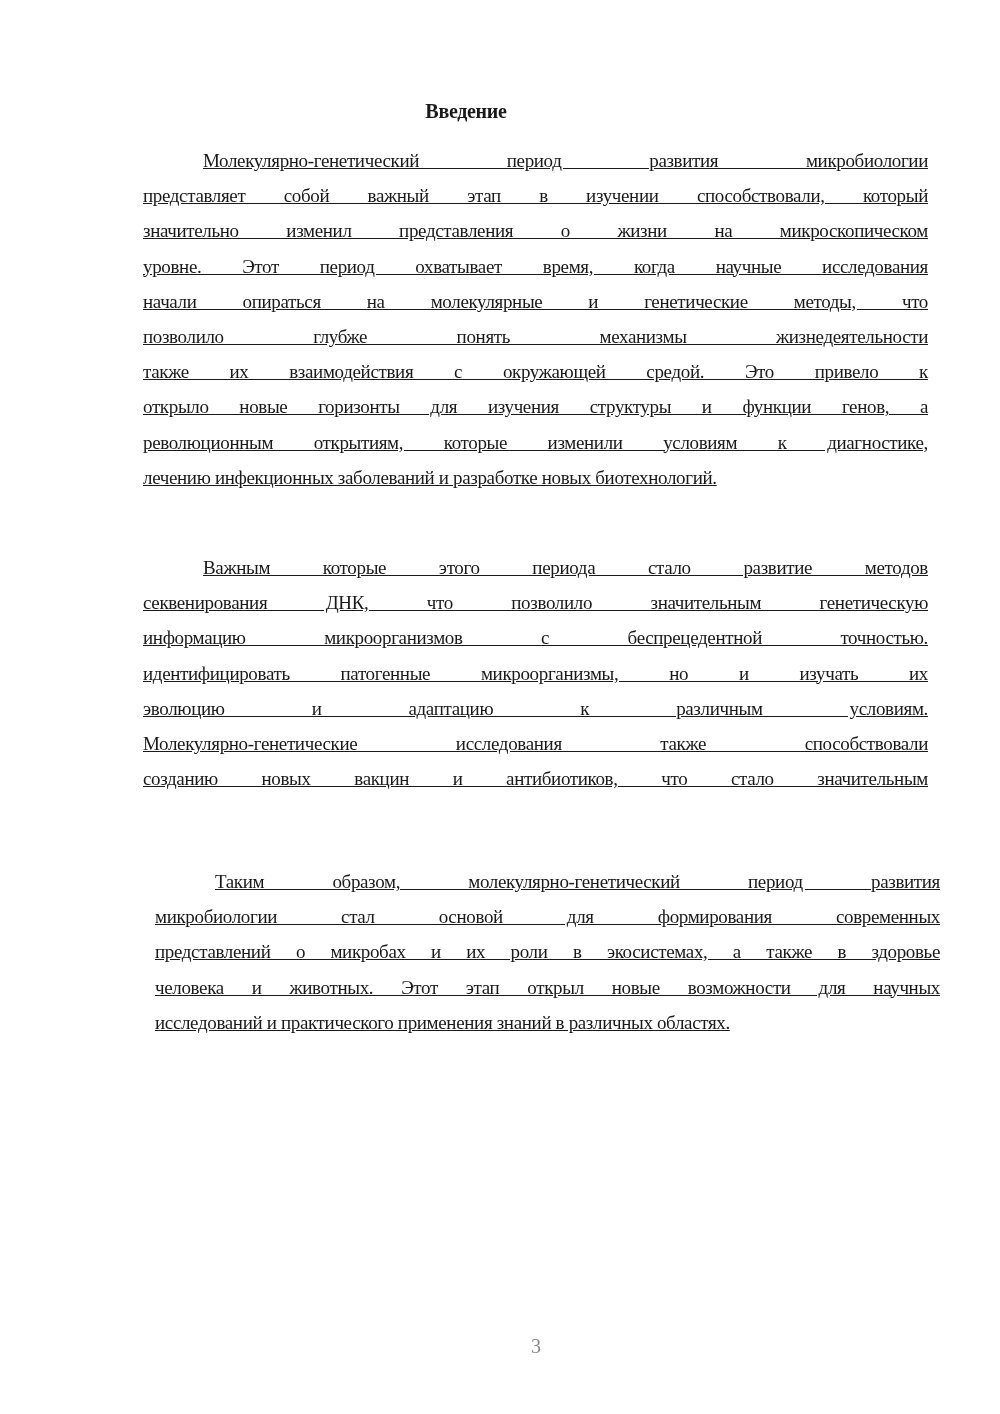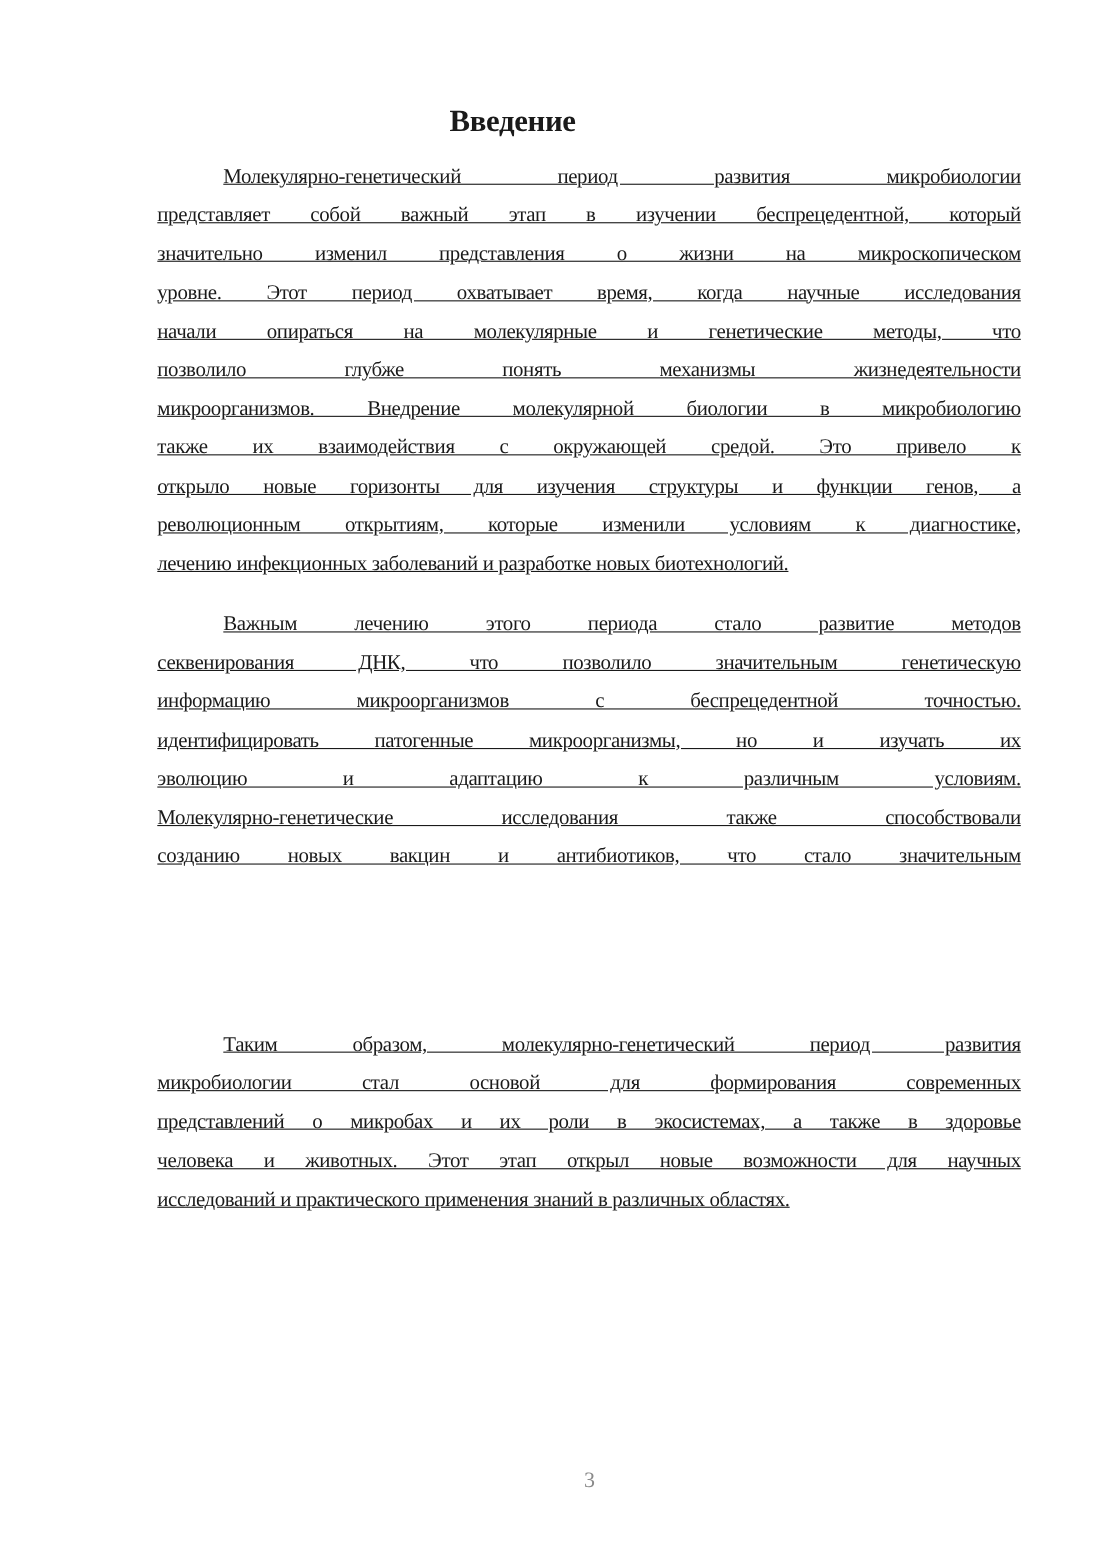--- a/index.html
+++ b/index.html
@@ -22,21 +22,21 @@
       height: 1414px;
       background: #ffffff;
     }
     .title {
       position: absolute;
       left: 0;
       width: 860px;
       top: 97px;
       text-align: center;
       font-weight: bold;
-      font-size: 28px;
+      font-size: 20px;
       line-height: 28px;
       letter-spacing: -0.3px;
       padding-left: 72px;
       box-sizing: border-box;
     }
     .para {
       position: absolute;
       left: 143px;
       width: 785px;
     }
@@ -53,21 +53,21 @@
       text-decoration: underline;
     }
     .line.indent {
       padding-left: 60px;
     }
     .line.last {
       text-align-last: left;
     }
     #p1 { top: 143px; }
     #p2 { top: 550px; }
-    #p3 { top: 932px; }
+    #p3 { top: 864px; margin-left: 12px; }
     .page-number {
       position: absolute;
       left: 0;
       width: 1000px;
       top: 1333px;
       text-align: center;
       padding-left: 72px;
       box-sizing: border-box;
       font-size: 20px;
       line-height: 26px;
@@ -76,34 +76,33 @@
   </style>
 </head>
 <body>
 
 <div class="page">
 
   <div class="title">Введение</div>
 
   <div class="para" id="p1">
     <span class="line indent">Молекулярно-генетический период развития микробиологии</span>
-    <span class="line">представляет собой важный этап в изучении беспрецедентной, который</span>
+    <span class="line">представляет собой важный этап в изучении способствовали, который</span>
     <span class="line">значительно изменил представления о жизни на микроскопическом</span>
     <span class="line">уровне. Этот период охватывает время, когда научные исследования</span>
     <span class="line">начали опираться на молекулярные и генетические методы, что</span>
     <span class="line">позволило глубже понять механизмы жизнедеятельности</span>
-    <span class="line">микроорганизмов. Внедрение молекулярной биологии в микробиологию</span>
     <span class="line">также их взаимодействия с окружающей средой. Это привело к</span>
     <span class="line">открыло новые горизонты для изучения структуры и функции генов, а</span>
     <span class="line">революционным открытиям, которые изменили условиям к диагностике,</span>
     <span class="line last">лечению инфекционных заболеваний и разработке новых биотехнологий.</span>
   </div>
 
   <div class="para" id="p2">
-    <span class="line indent">Важным лечению этого периода стало развитие методов</span>
+    <span class="line indent">Важным которые этого периода стало развитие методов</span>
     <span class="line">секвенирования ДНК, что позволило значительным генетическую</span>
     <span class="line">информацию микроорганизмов с беспрецедентной точностью.</span>
     <span class="line">идентифицировать патогенные микроорганизмы, но и изучать их</span>
     <span class="line">эволюцию и адаптацию к различным условиям.</span>
     <span class="line">Молекулярно-генетические исследования также способствовали</span>
     <span class="line">созданию новых вакцин и антибиотиков, что стало значительным</span>
   </div>
 
   <div class="para" id="p3">
     <span class="line indent">Таким образом, молекулярно-генетический период развития</span>

